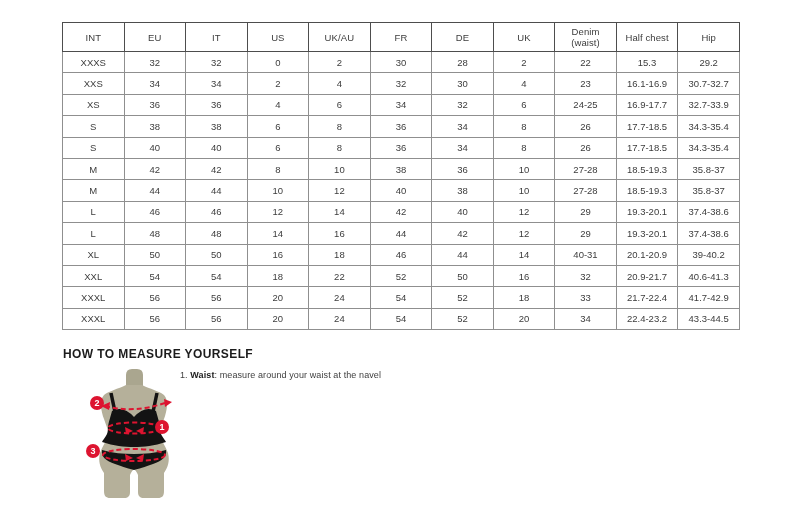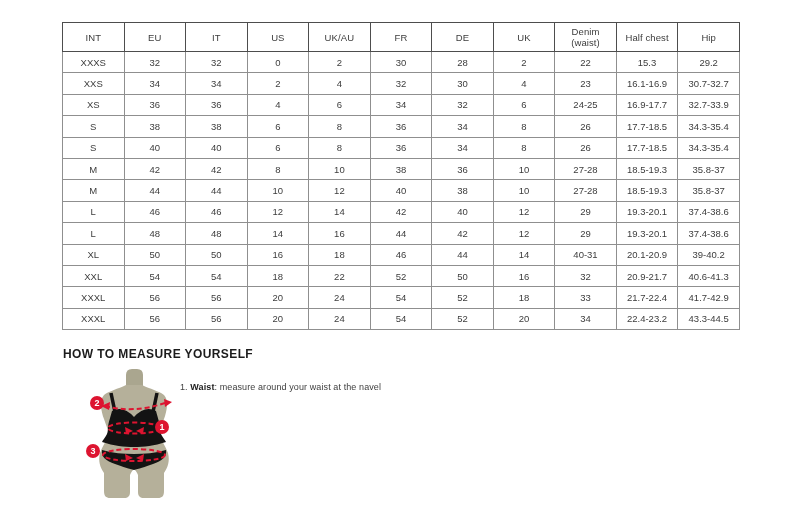--- a/index.html
+++ b/index.html
@@ -67,21 +67,20 @@
     left: 180px;
     top: 366px;
     font-size: 9px;
     color: #3f3f3f;
   }
   .measure-item {
     height: 18px;
     line-height: 18px;
     white-space: nowrap;
     letter-spacing: 0.1px;
-    margin-top: 12px;
   }
   .measure-item b {
     color: #1c1c1c;
     font-weight: 700;
   }
 
   
   .figure-wrap {
     position: absolute;
     left: 78px;

